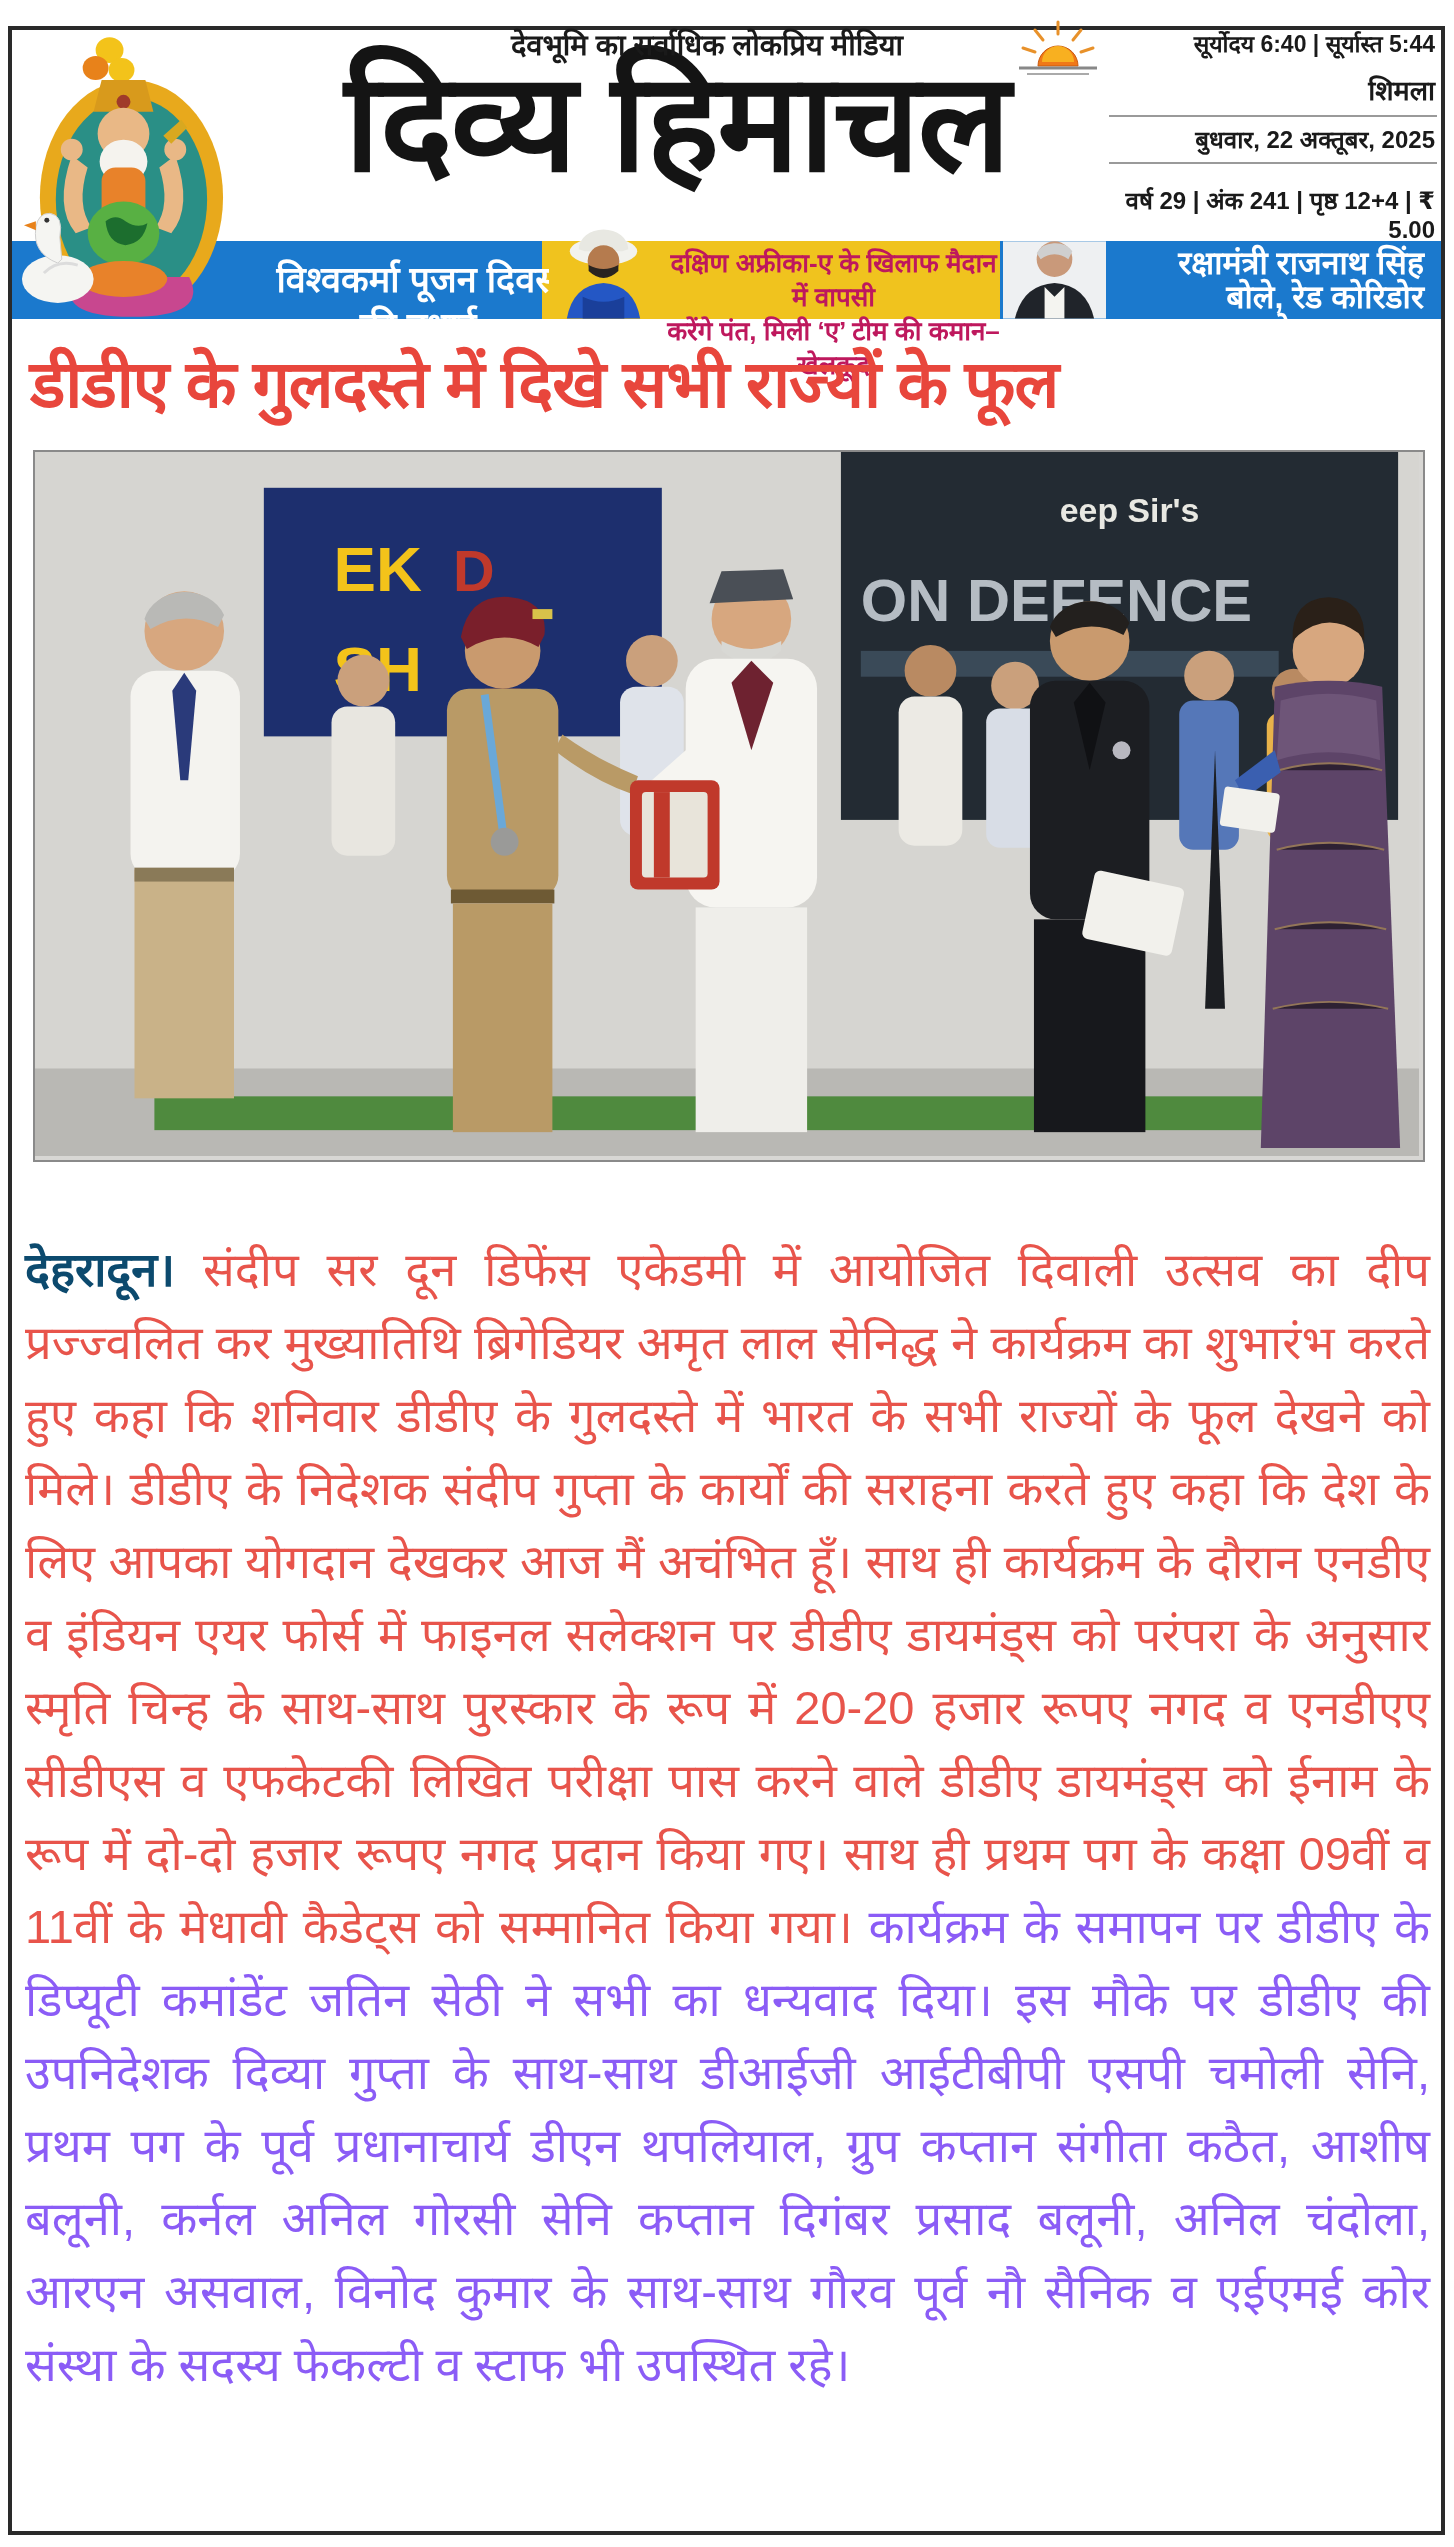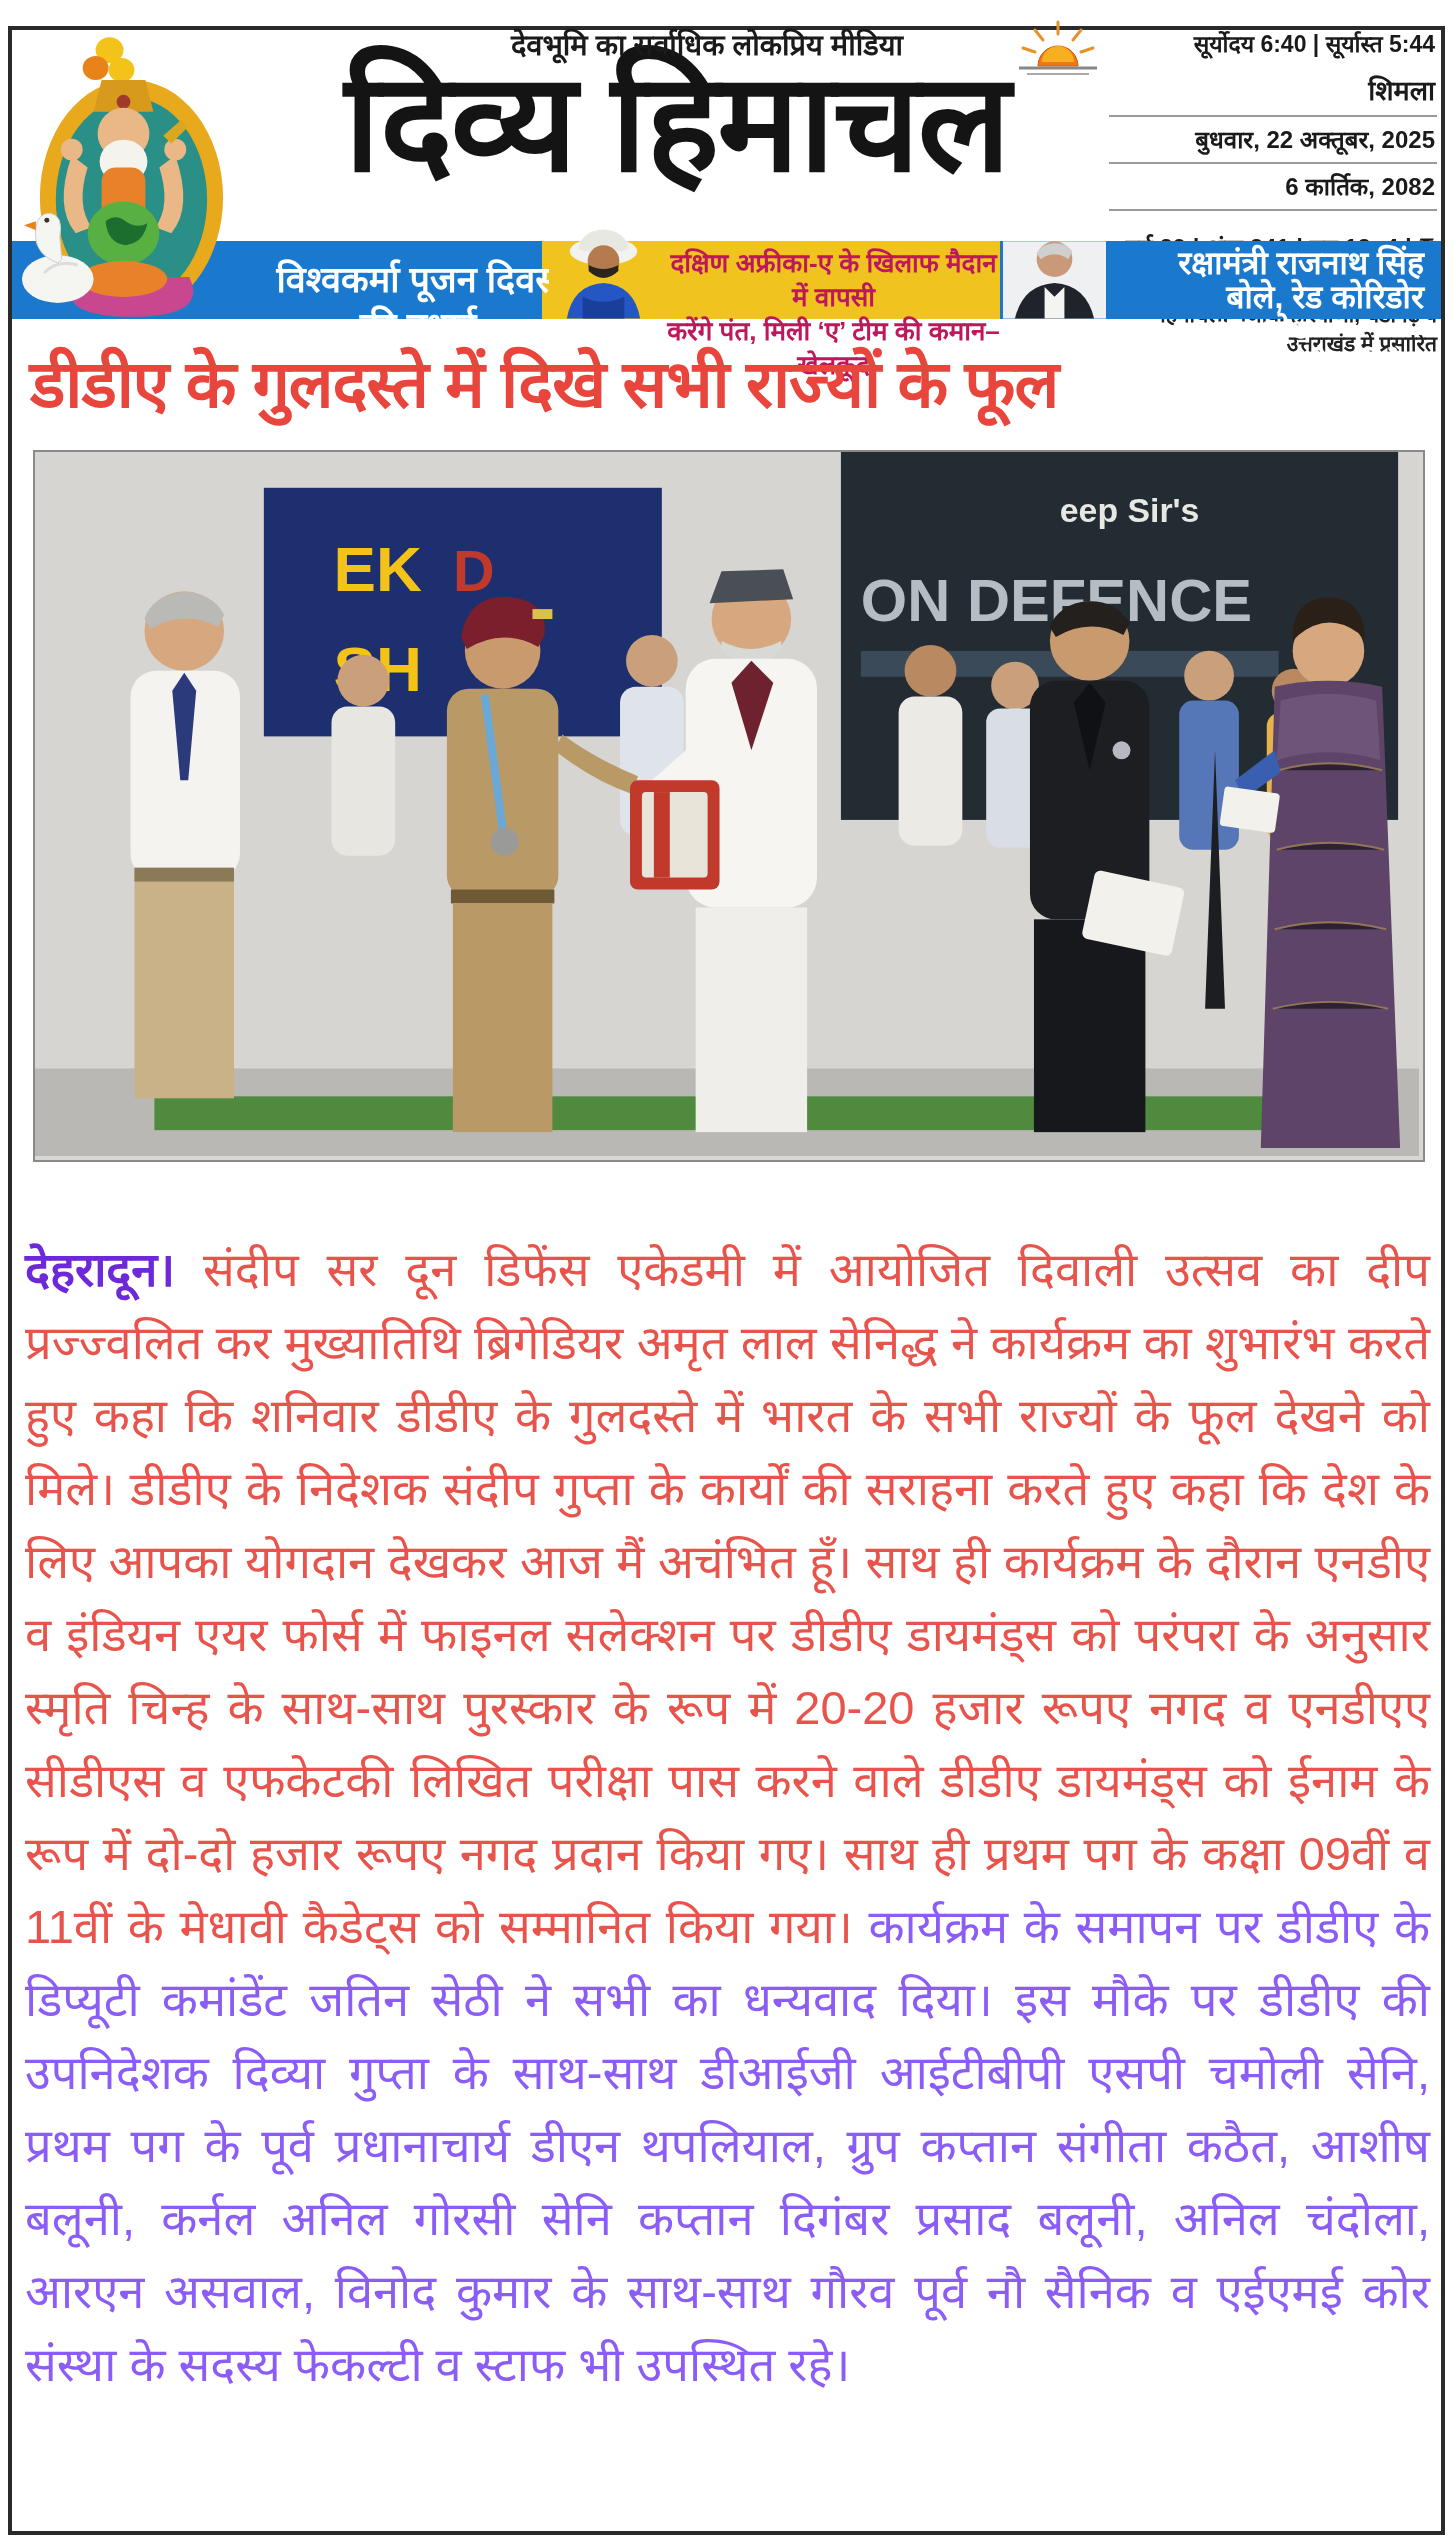--- a/index.html
+++ b/index.html
@@ -33,21 +33,21 @@
   .pop-img{overflow:visible;}
 
   
   .headline{left:30px;top:336px;width:1393px;font-size:66px;font-weight:bold;color:#e8463c;letter-spacing:-1px;}
 
   
   .photo{left:33px;top:450px;width:1388px;height:708px;border:2px solid #8a8a8a;background:#d8d7d4;}
 
   
   .story{left:25px;top:1186px;width:1405px;font-size:47px;line-height:73px;text-align:justify;color:#1c1c1c;}
-  .dateline{font-weight:bold;color:#6d28d9;}
+  .dateline{font-weight:bold;color:#0c4a6e;}
   .redtext{color:#e8544b;}
   .blacktext{color:#8b5cf6;}
 </style>
 </head>
 <body>
 
 <div class="sheet">
   <div class="frame"></div>
 
   <div class="abs title">दिव्य हिमाचल</div>
@@ -66,21 +66,20 @@
       <path d="M27 44 A16 16 0 0 1 59 44 Z" fill="#f8b020"></path>
       <line x1="4" y1="50" x2="82" y2="50" stroke="#888" stroke-width="3"></line>
       <line x1="12" y1="56" x2="74" y2="56" stroke="#aaa" stroke-width="2"></line>
     </svg>
   </div>
 
   <div class="abs rightcol">
     <div class="rc-row rc-sun">सूर्योदय 6:40 |  सूर्यास्त 5:44</div>
     <div class="rc-row rc-city">शिमला</div>
     <div class="rc-row rc-date">बुधवार, 22 अक्तूबर, 2025</div>
-    <div class="rc-row rc-hindu">6 कार्तिक, 2082</div>
     <div class="rc-row rc-issue">वर्ष 29 | अंक 241 | पृष्ठ 12+4 | ₹ 5.00</div>
     <div class="rc-circ">हिमाचल, पंजाब, हरियाणा, चंडीगढ़ व उत्तराखंड में प्रसारित</div>
   </div>
 
   <div class="abs strip"></div>
   <div class="abs teaser-mid"></div>
 
   <div class="abs pop-img" style="left:14px;top:28px;">
     <svg width="219" height="293" viewBox="0 0 220 294">
       <ellipse cx="118" cy="170" rx="92" ry="118" fill="#e8a91c"></ellipse>

